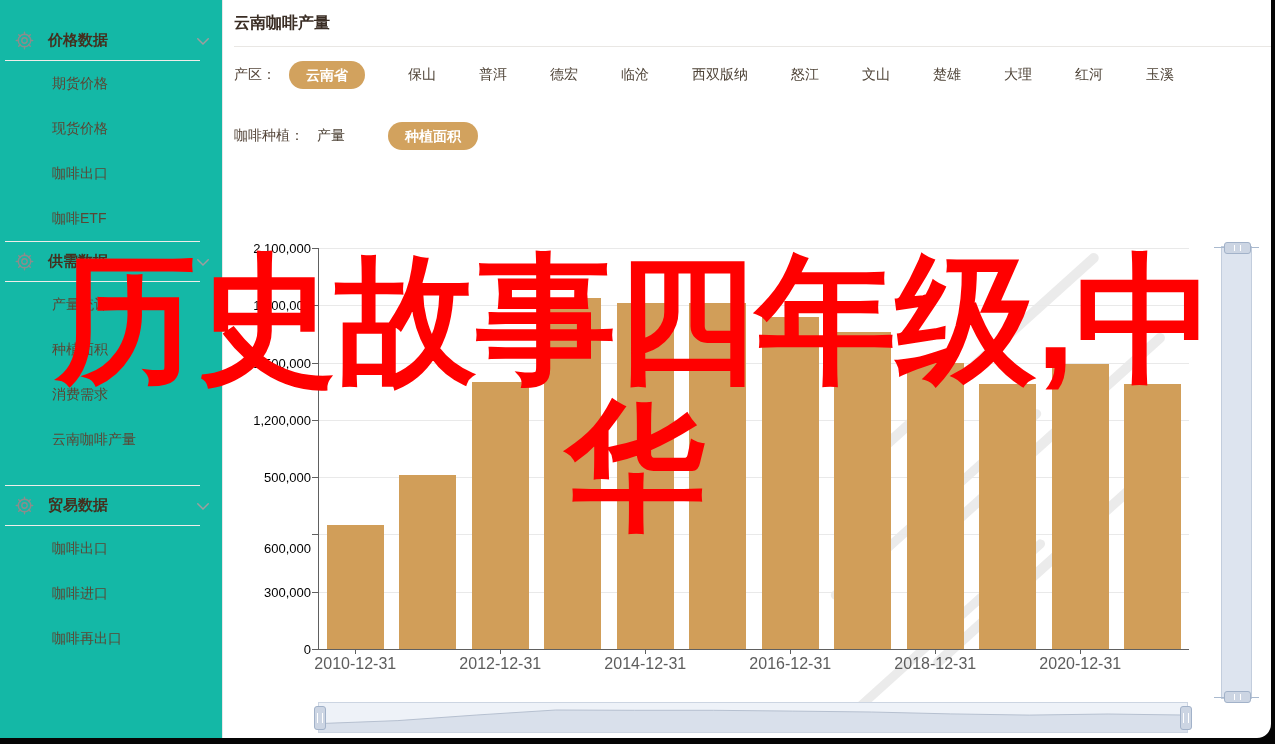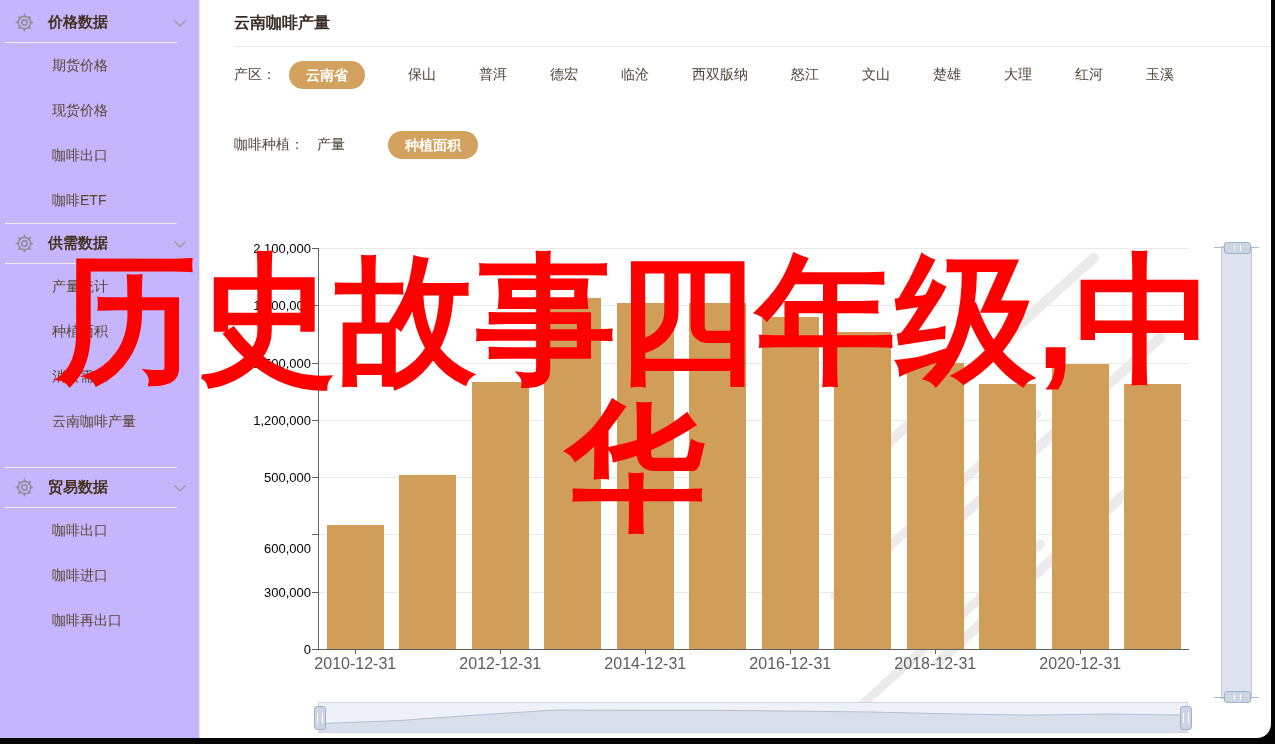--- a/index.html
+++ b/index.html
@@ -2,22 +2,22 @@
 <html><head>
 <meta charset="utf-8">
 <style>
   html,body{margin:0;padding:0;background:#050505;}
   body{width:1275px;height:744px;position:relative;overflow:hidden;
        font-family:"Liberation Sans","DejaVu Sans",sans-serif;}
   .page{position:absolute;left:0;top:0;width:1271px;height:738px;background:#ffffff;
         border-radius:0 0 14px 0;overflow:hidden;}
 
   
-  .sidebar{position:absolute;left:0;top:0;width:200px;height:100%;background:#c4b5fd;
-           border-right:1px solid #e7e7e7;padding-top:3px;box-sizing:border-box;}
+  .sidebar{position:absolute;left:0;top:0;width:223px;height:100%;background:#14b8a6;
+           border-right:1px solid #e7e7e7;padding-top:21px;box-sizing:border-box;}
   .side-section{}
   .side-section.s2{}
   .side-section.s3{margin-top:23px;}
   .sdiv{height:1px;background:#efedea;margin:0 22px 0 5px;}
   .side-header{height:39px;display:flex;align-items:center;padding:0 10px 0 14px;cursor:pointer;}
   .side-header .gear{width:21px;height:21px;flex:0 0 21px;}
   .side-header .side-label{margin-left:13px;font-size:15px;font-weight:700;color:#44301f;}
   .side-header .chev{margin-left:auto;width:18px;height:18px;}
   .side-items{}
   .side-item{height:45px;display:flex;align-items:center;padding-left:52px;
@@ -149,21 +149,21 @@
           <div class="fopt">德宏</div>
           <div class="fopt">临沧</div>
           <div class="fopt">西双版纳</div>
           <div class="fopt">怒江</div>
           <div class="fopt">文山</div>
           <div class="fopt">楚雄</div>
           <div class="fopt">大理</div>
           <div class="fopt">红河</div>
           <div class="fopt">玉溪</div>
         </div>
-        <div class="filter-row" style="top: 131px;">
+        <div class="filter-row" style="top: 122px;">
           <div class="flabel">咖啡种植：</div>
           <div class="fopt">产量</div>
           <div class="fopt selected">种植面积</div>
         </div>
       </div>
 
     <div class="gray-wm">
       <div class="gw" style="left:20px;top:60px;width:300px;height:10px;"></div>
       <div class="gw" style="left:60px;top:150px;width:330px;height:10px;"></div>
       <div class="gw" style="left:-20px;top:210px;width:280px;height:9px;"></div>

